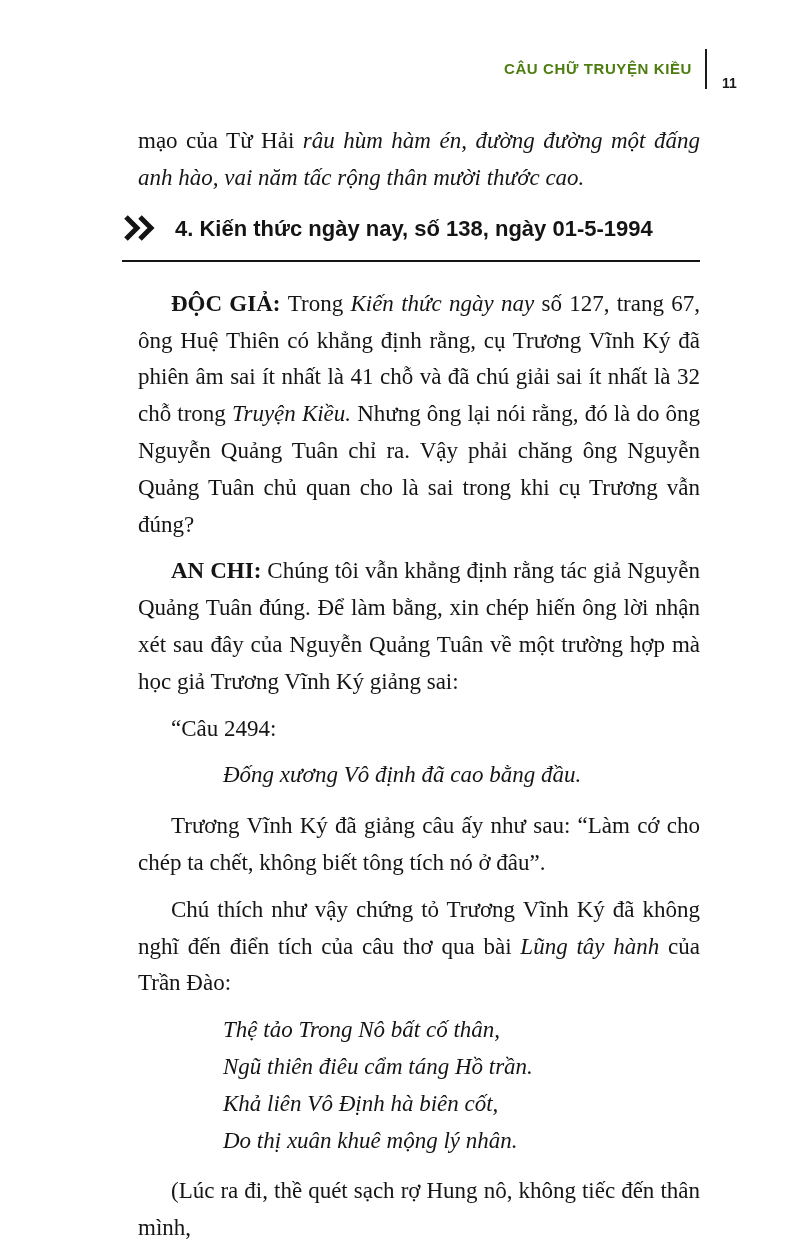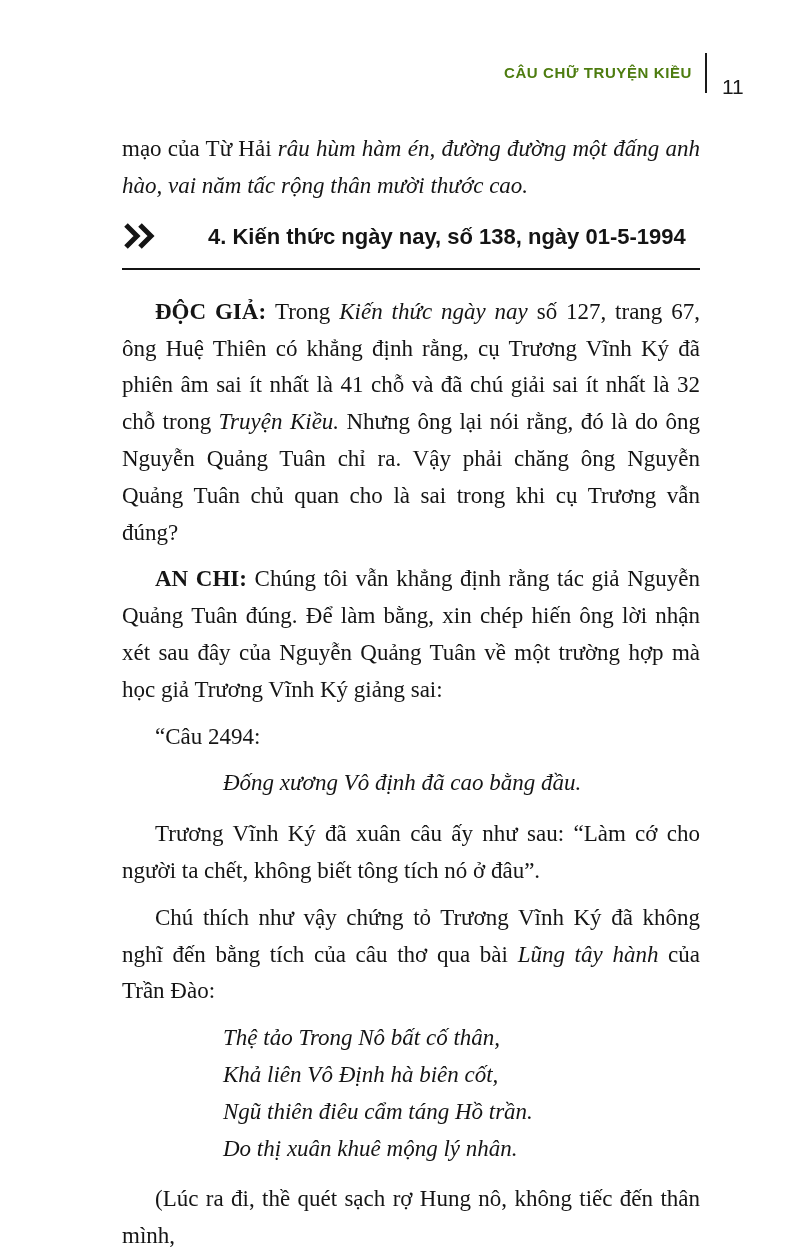--- a/index.html
+++ b/index.html
@@ -29,48 +29,47 @@
     white-space: nowrap;
   }
   .header-divider {
     width: 2px;
     height: 40px;
     background: #1a1a1a;
     margin: 0 15px 0 13px;
   }
   .header-pagenum {
     font-family: "Liberation Sans", sans-serif;
-    font-weight: 400;
-    font-size: 21px;
+    font-weight: 700;
+    font-size: 14px;
     color: #1a1a1a;
     min-width: 26px;
     margin-top: 29px;
   }
   
   .content {
     margin: 32px 100px 0 122px;
     font-size: 23px;
     line-height: 1.6;
   }
   .para {
-    margin: 0 0 10px 0;
+    margin: 0 0 10px 16px;
     text-align: justify;
     text-indent: 0;
   }
   .para.indent { text-indent: 33px; }
   .it { font-style: italic; }
   .bd { font-weight: bold; }
   
   .heading {
     display: flex;
     align-items: center;
     margin: 14px 0 24px 0;
     padding-bottom: 14px;
     border-bottom: 2px solid #141414;
-    gap: 33px;
   }
   .chev { display: inline-flex; margin-right: 17px; flex: 0 0 auto; }
   .heading-text {
     font-family: "Liberation Sans", sans-serif;
     font-weight: bold;
     font-size: 22px;
     color: #141414;
     white-space: nowrap;
   }
   
@@ -108,25 +107,25 @@
       <span class="heading-text">4. Kiến thức ngày nay, số 138, ngày 01-5-1994</span>
     </div>
 
     <div id="body-blocks">
         <p class="para indent"><span class="bd">ĐỘC GIẢ: </span><span>Trong </span><span class="it">Kiến thức ngày nay</span><span> số 127, trang 67, ông Huệ Thiên có khẳng định rằng, cụ Trương Vĩnh Ký đã phiên âm sai ít nhất là 41 chỗ và đã chú giải sai ít nhất là 32 chỗ trong </span><span class="it">Truyện Kiều.</span><span> Nhưng ông lại nói rằng, đó là do ông Nguyễn Quảng Tuân chỉ ra. Vậy phải chăng ông Nguyễn Quảng Tuân chủ quan cho là sai trong khi cụ Trương vẫn đúng?</span></p>
         <p class="para indent"><span class="bd">AN CHI: </span><span>Chúng tôi vẫn khẳng định rằng tác giả Nguyễn Quảng Tuân đúng. Để làm bằng, xin chép hiến ông lời nhận xét sau đây của Nguyễn Quảng Tuân về một trường hợp mà học giả Trương Vĩnh Ký giảng sai:</span></p>
         <p class="para indent"><span>“Câu 2494:</span></p>
         <div class="verse">
           <div class="verse-line">Đống xương Vô định đã cao bằng đầu.</div>
         </div>
-        <p class="para indent"><span>Trương Vĩnh Ký đã xuân câu ấy như sau: “Làm cớ cho người ta chết, không biết tông tích nó ở đâu”.</span></p>
-        <p class="para indent"><span>Chú thích như vậy chứng tỏ Trương Vĩnh Ký đã không nghĩ đến bằng tích của câu thơ qua bài </span><span class="it">Lũng tây hành</span><span> của Trần Đào:</span></p>
+        <p class="para indent"><span>Trương Vĩnh Ký đã giảng câu ấy như sau: “Làm cớ cho chép ta chết, không biết tông tích nó ở đâu”.</span></p>
+        <p class="para indent"><span>Chú thích như vậy chứng tỏ Trương Vĩnh Ký đã không nghĩ đến điển tích của câu thơ qua bài </span><span class="it">Lũng tây hành</span><span> của Trần Đào:</span></p>
         <div class="verse">
           <div class="verse-line">Thệ tảo Trong Nô bất cố thân,</div>
+          <div class="verse-line">Ngũ thiên điêu cẩm táng Hồ trần.</div>
           <div class="verse-line">Khả liên Vô Định hà biên cốt,</div>
-          <div class="verse-line">Ngũ thiên điêu cẩm táng Hồ trần.</div>
           <div class="verse-line">Do thị xuân khuê mộng lý nhân.</div>
         </div>
         <p class="para indent"><span>(Lúc ra đi, thề quét sạch rợ Hung nô, không tiếc đến thân mình,</span></p>
       </div>
 
   </div>
 </div>
 
 </body></html>

